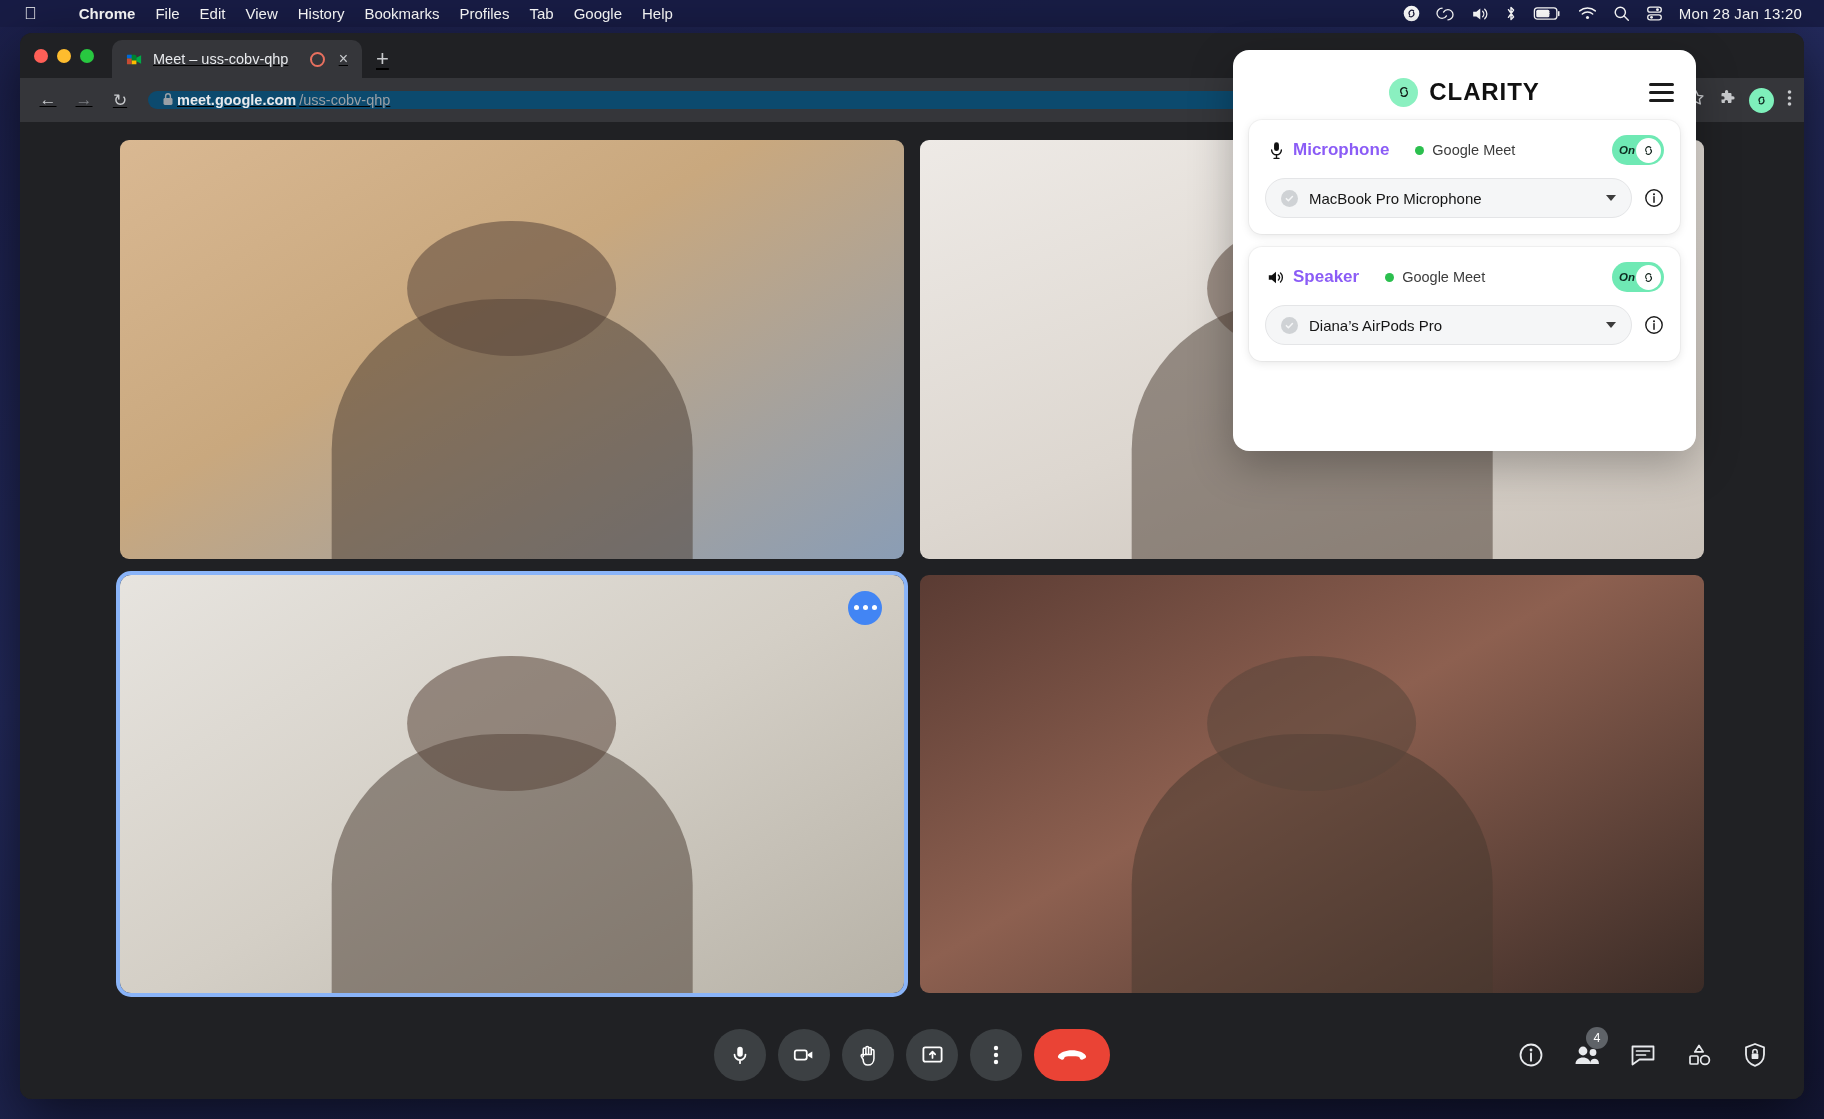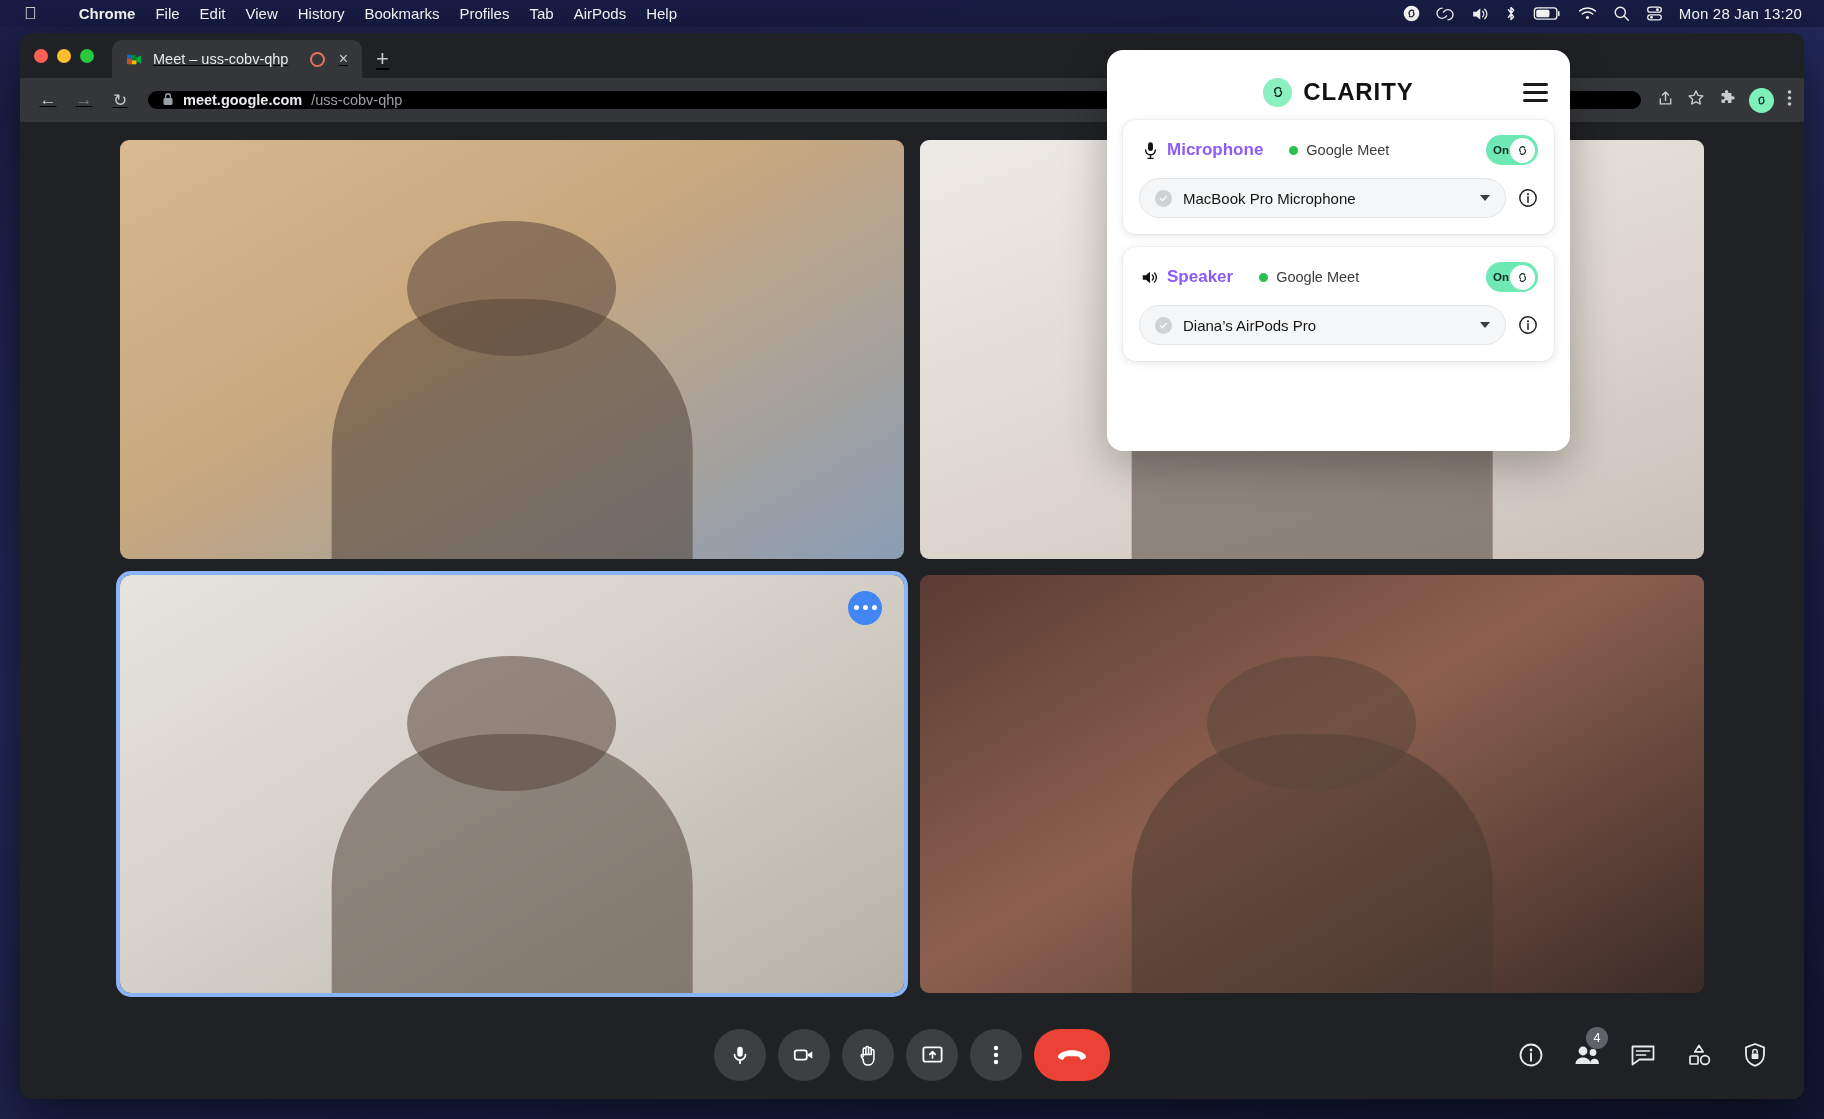--- a/index.html
+++ b/index.html
@@ -62,22 +62,22 @@
   #newtab { color: #c8cacd; font-size: 22px; line-height: 1; margin: 0 0 8px 14px; }
 
   
   #toolbar {
     height: 44px; background: #35363a;
     display: flex; align-items: center; gap: 4px; padding: 0 12px;
   }
   .nav-btn { width: 32px; height: 32px; display: flex; align-items: center; justify-content: center; color: #c8cacd; font-size: 17px; }
   .nav-btn.dim { color: #7b7e82; }
   #omnibox {
-    flex: 1; height: 18px; background: #000000; border-radius: 16px;
-    display: flex; align-items: center; gap: 9px; padding: 0 14px;
+    flex: 1; height: 18px; background: #0c4a6e; border-radius: 16px;
+    display: flex; align-items: center; gap: 3px; padding: 0 14px;
     margin: 0 8px; font-size: 14.5px; color: #9aa0a6; overflow: hidden;
   }
   #omnibox .host { color: #e8eaed; font-weight: bold; }
   #toolbar-right { display: flex; align-items: center; gap: 13px; padding-left: 4px; color: #c8cacd; }
   .clarity-chip { width: 25px; height: 25px; border-radius: 50%; background: #7ef0bb; display: flex; align-items: center; justify-content: center; }
 
   
   #meet {
     position: absolute; left: 0; right: 0; top: 89px; bottom: 0;
     background: #202124;
@@ -128,21 +128,21 @@
   #right-controls { margin-left: auto; display: flex; align-items: center; gap: 26px; padding-right: 34px; color: #e8eaed; }
   .rc { position: relative; width: 30px; height: 30px; display: flex; align-items: center; justify-content: center; }
   .badge {
     position: absolute; top: -13px; right: -6px;
     min-width: 22px; height: 22px; border-radius: 11px; background: #5f6368;
     color: #fff; font-size: 12.5px; display: flex; align-items: center; justify-content: center; padding: 0 5px;
   }
 
   
   #clarity-panel {
-    position: absolute; left: 1107px; top: 50px;
+    position: absolute; left: 1233px; top: 50px;
     width: 463px; height: 401px;
     background: #fff; border-radius: 16px;
     box-shadow: 0 14px 44px rgba(0,0,0,.28);
     padding: 14px 16px 16px;
     display: flex; flex-direction: column;
   }
   #panel-header { height: 56px; display: flex; align-items: center; position: relative; }
   #brand { margin: 0 auto; display: flex; align-items: center; gap: 11px; }
   .brand-logo { width: 29px; height: 29px; border-radius: 50%; background: #8af0c0; display: flex; align-items: center; justify-content: center; }
   .brand-name { font-size: 24px; font-weight: bold; letter-spacing: .9px; color: #111; }
@@ -155,21 +155,21 @@
     padding: 14px 16px 16px; margin-bottom: 13px;
   }
   .card-head { display: flex; align-items: center; height: 32px; }
   .head-icon { width: 22px; display: flex; align-items: center; justify-content: center; color: #111; }
   .head-title { font-size: 17px; font-weight: bold; color: #8b5cf6; margin-left: 6px; }
   .src { display: flex; align-items: center; gap: 8px; margin-left: 26px; }
   .src-dot { width: 9px; height: 9px; border-radius: 50%; background: #2bbf4e; }
   .src-label { font-size: 14.5px; color: #3c3c3c; }
   .toggle {
     margin-left: auto; width: 52px; height: 30px; border-radius: 15px; background: #6fe9b4;
-    display: flex; align-items: center; justify-content: space-between; padding: 0 3px 0 7px;
+    display: flex; align-items: center; justify-content: space-between; padding: 0 3px 0 7px; font-style: italic;
   }
   .toggle-label { font-size: 11.5px; font-weight: bold; color: #0d2b20; }
   .toggle-knob { width: 25px; height: 25px; border-radius: 50%; background: #fff; display: flex; align-items: center; justify-content: center; }
 
   .device-row { display: flex; align-items: center; gap: 12px; margin-top: 12px; }
   .device-select {
     flex: 1; height: 40px; border-radius: 20px; background: #f5f6f7;
     border: 1px solid #e4e5e7;
     display: flex; align-items: center; gap: 11px; padding: 0 15px;
   }
@@ -186,21 +186,21 @@
   <div id="menubar">
     <span class="apple"></span>
     <span class="menu-item bold">Chrome</span>
     <span class="menu-item">File</span>
     <span class="menu-item">Edit</span>
     <span class="menu-item">View</span>
     <span class="menu-item">History</span>
     <span class="menu-item">Bookmarks</span>
     <span class="menu-item">Profiles</span>
     <span class="menu-item">Tab</span>
-    <span class="menu-item">AirPods</span>
+    <span class="menu-item">Google</span>
     <span class="menu-item">Help</span>
 
     <div id="menubar-right">
       <span>
         <svg width="17" height="17" viewBox="0 0 24 24">
             <circle cx="12" cy="12" r="11" fill="#fff"></circle>
             <path d="M15 8.2a4 4 0 0 0-5.6 5.6M9 15.8a4 4 0 0 0 5.6-5.6" stroke="#1b1b3a" stroke-width="1.7" fill="none" stroke-linecap="round"></path>
           </svg>
       </span>
       <span>

